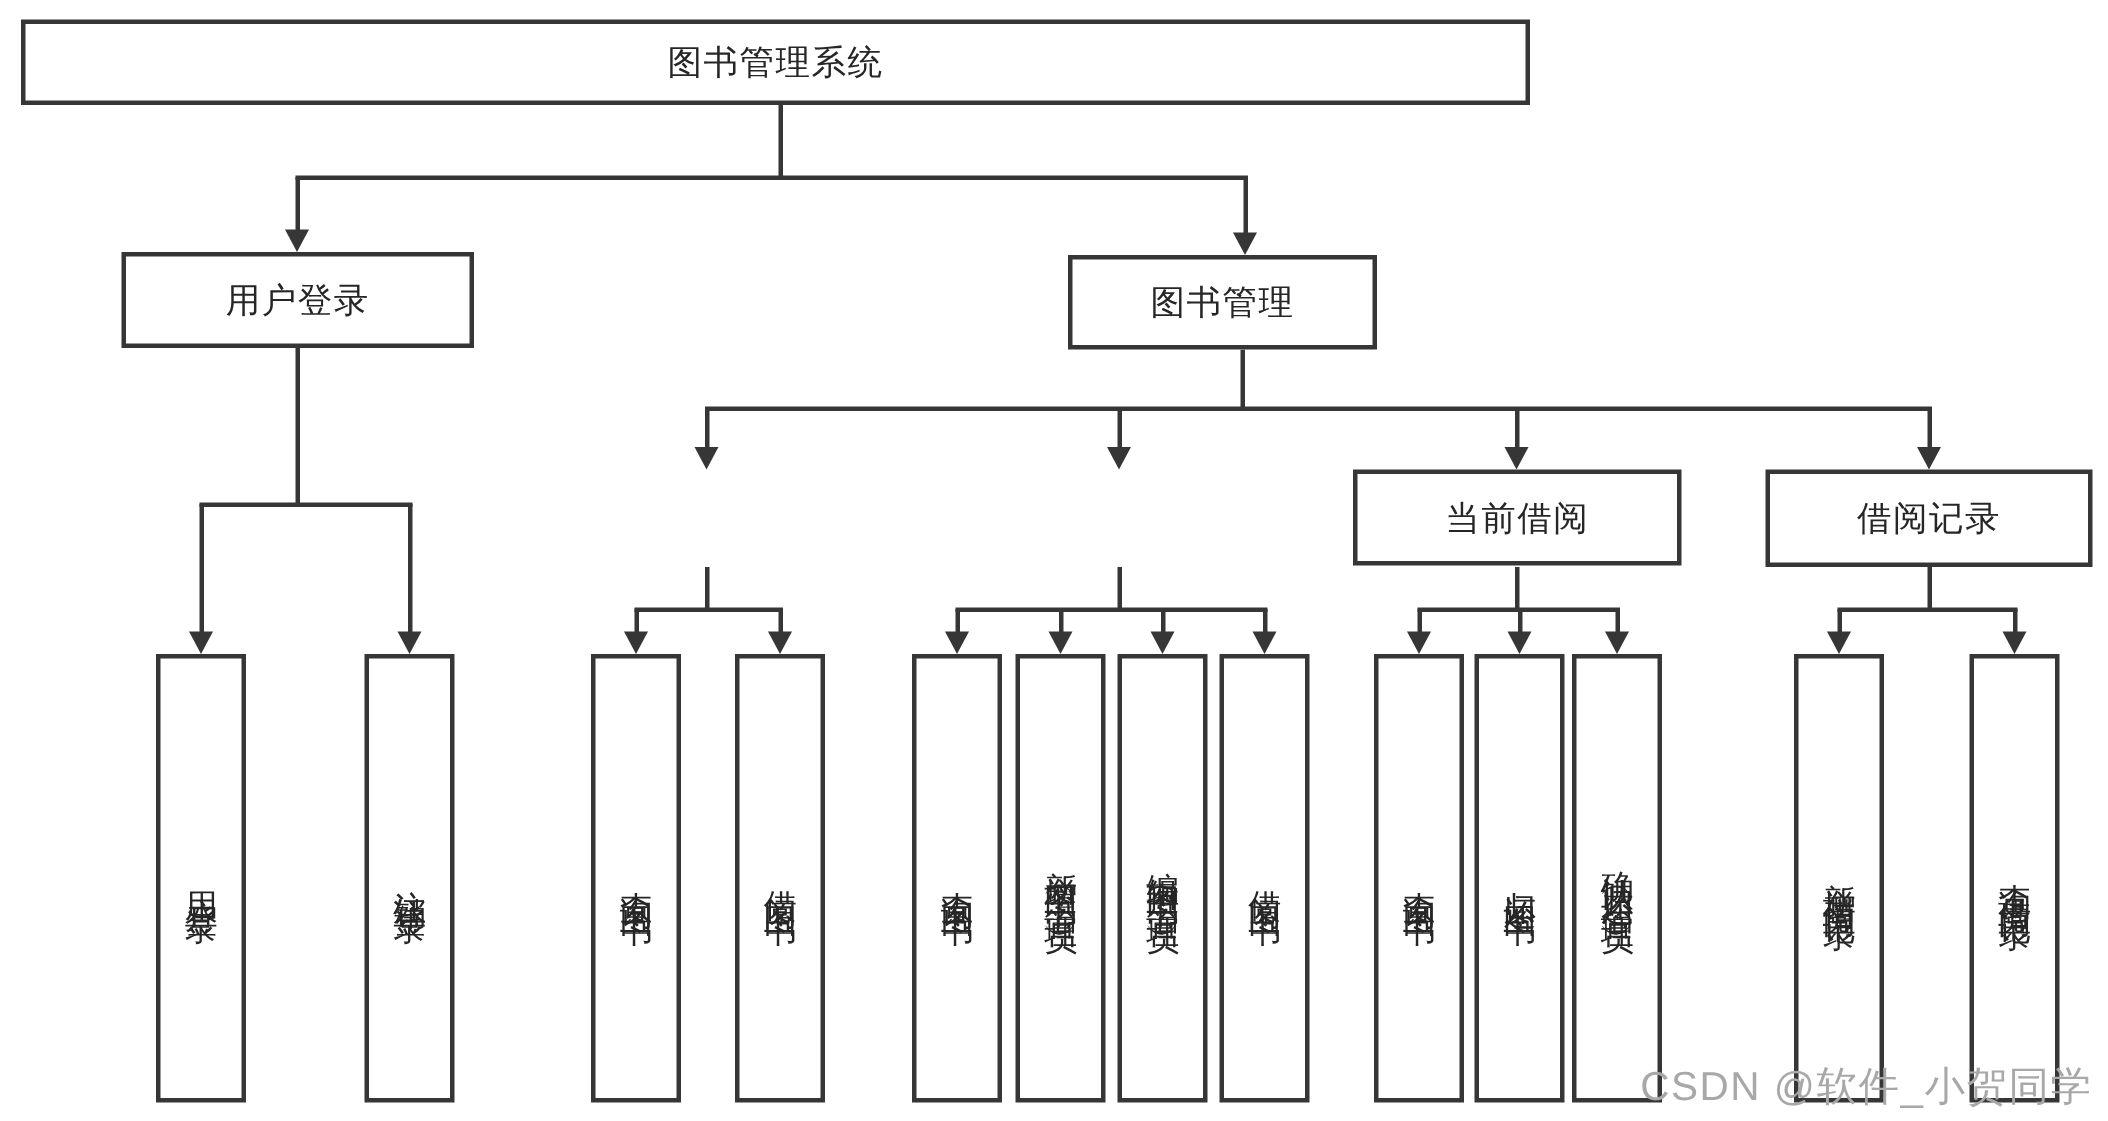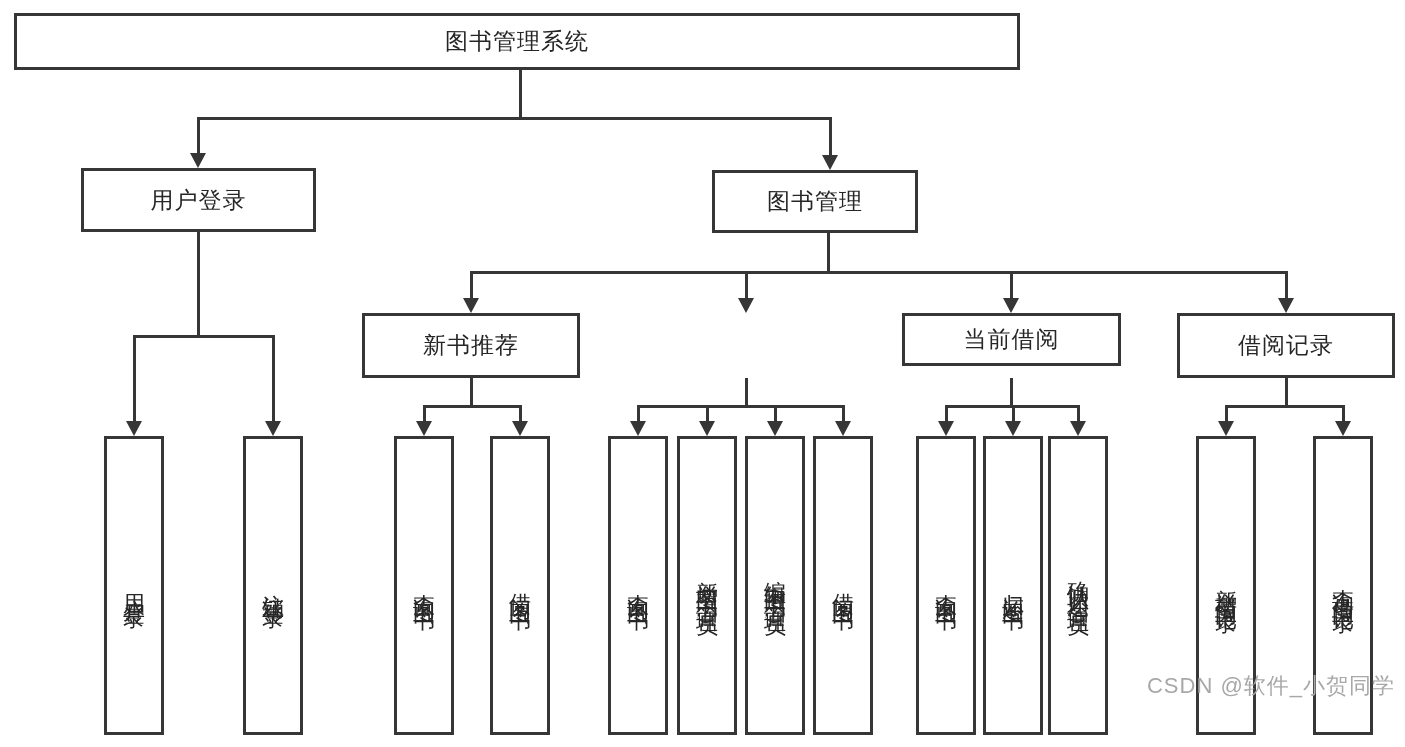--- a/index.html
+++ b/index.html
@@ -42,41 +42,40 @@
   .arrow{
     position:absolute;
     width:0;height:0;
     border-left:8px solid transparent;
     border-right:8px solid transparent;
     border-top:15px solid var(--line);
     z-index:1;
   }
   .watermark{
     position:absolute;
-    top:671px;
+    top:706px;
     right:10px;
-    font-size:22px;
+    font-size:27px;
     color:var(--wm);
     letter-spacing:1px;
     z-index:5;
     white-space:nowrap;
   }
 </style>
 </head>
 <body>
 
 <div id="canvas">
 
   <div class="box hbox" style="left:14px;top:13px;width:1006px;height:57px;">图书管理系统</div>
 
   <div class="box hbox" style="left:81px;top:168px;width:235px;height:64px;">用户登录</div>
   <div class="box hbox" style="left:712px;top:170px;width:206px;height:63px;">图书管理</div>
 
-  <div class="box hbox" style="left:362px;top:313px;width:218px;height:65px;">新书推荐</div>
-  <div class="box hbox" style="left:902px;top:313px;width:219px;height:53px;">当前借阅</div>
+  <div class="box hbox" style="left:902px;top:313px;width:219px;height:64px;">当前借阅</div>
   <div class="box hbox" style="left:1177px;top:313px;width:218px;height:65px;">借阅记录</div>
 
   <div class="box vbox" style="left:104px;top:436px;width:60px;height:299px;">用户登录</div>
   <div class="box vbox" style="left:243px;top:436px;width:60px;height:299px;">注销登录</div>
 
   <div class="box vbox" style="left:394px;top:436px;width:60px;height:299px;">查询图书</div>
   <div class="box vbox" style="left:490px;top:436px;width:60px;height:299px;">借阅图书</div>
 
   <div class="box vbox" style="left:608px;top:436px;width:60px;height:299px;">查询图书</div>
   <div class="box vbox" style="left:677px;top:436px;width:60px;height:299px;">新增图书（管理员）</div>

